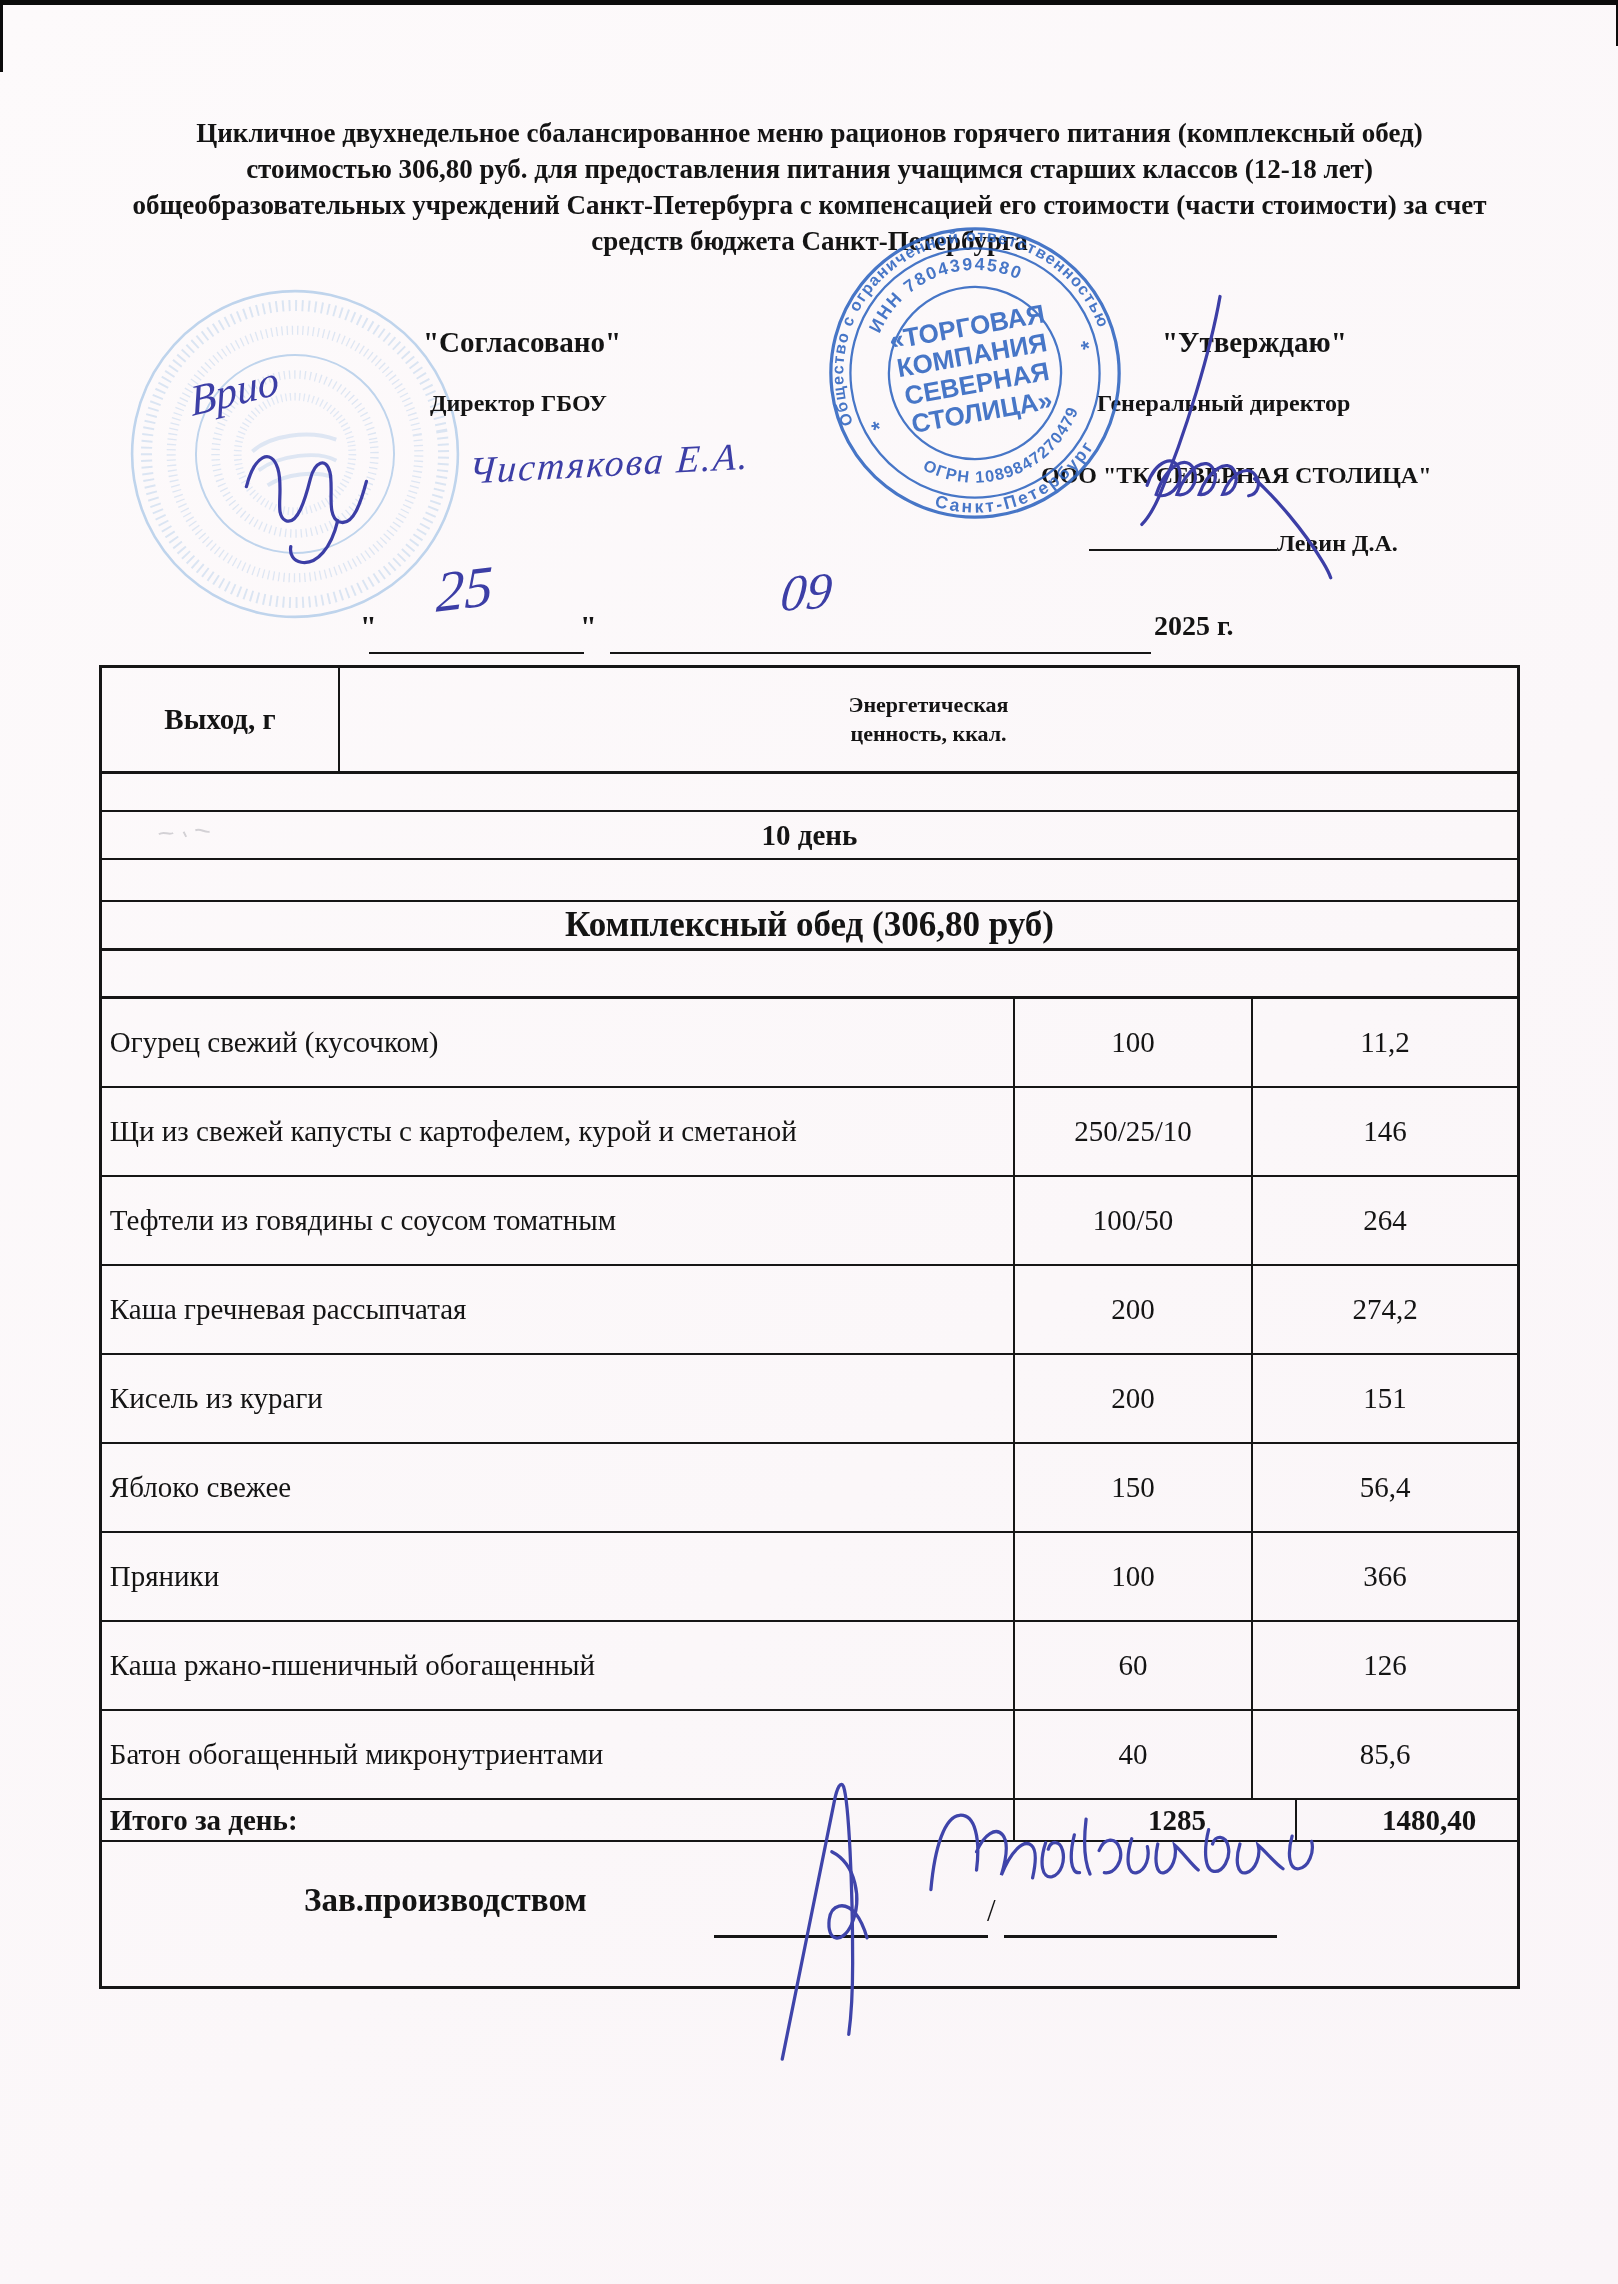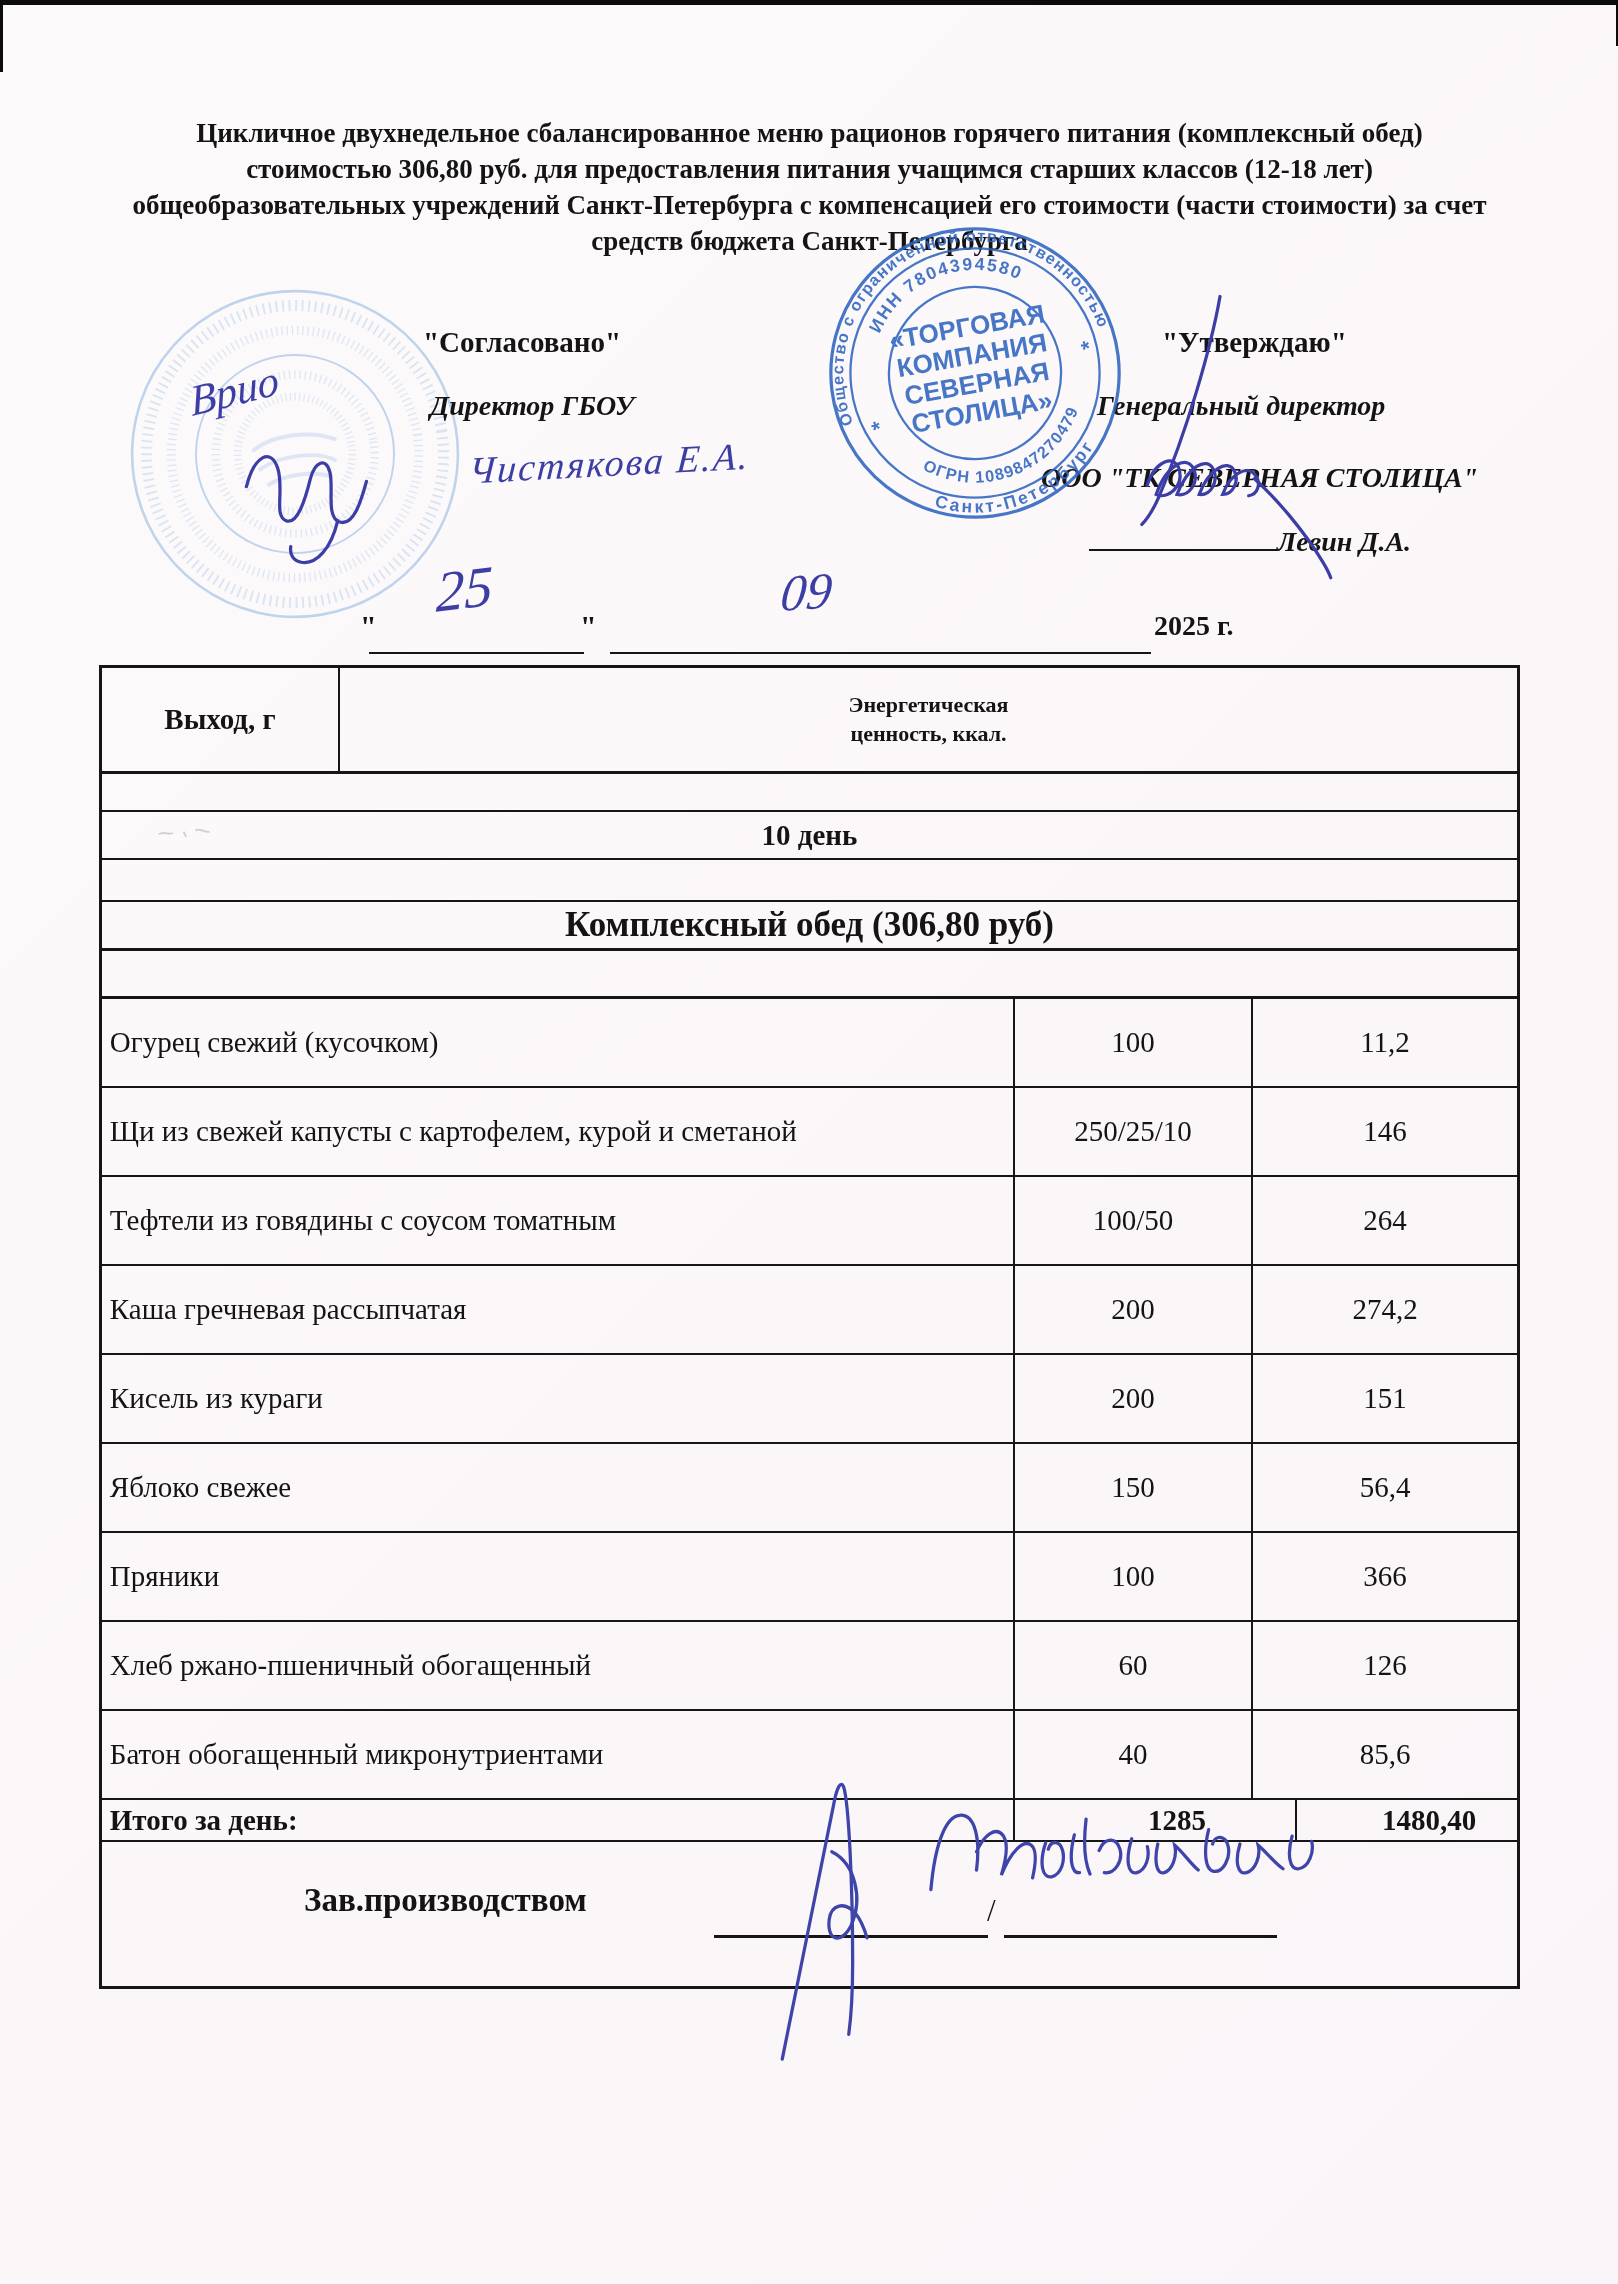--- a/index.html
+++ b/index.html
@@ -15,21 +15,21 @@
   .page{position:absolute;inset:0;background:linear-gradient(135deg,#fdfafb 0%,#fbf7f9 60%,#faf5f8 100%);}
   
   .scan-top{position:absolute;top:0;left:0;width:100%;height:4.6px;background:#0c0c0c;z-index:9;}
   .scan-left{position:absolute;top:0;left:0;width:3.3px;height:72px;background:#0c0c0c;z-index:9;}
   .scan-right{position:absolute;top:0;right:0;width:3.3px;height:46px;background:#0c0c0c;z-index:9;}
 
   .title{position:absolute;top:115px;left:0;right:0;text-align:center;z-index:2;
          font-weight:bold;font-size:27px;line-height:36px;}
 
   .blk{position:absolute;z-index:4;font-weight:bold;white-space:nowrap;}
-  .f44{font-size:29px;} .f43{font-size:28px;font-style:italic;}
+  .f44{font-size:29px;} .f43{font-size:24px;}
 
   .hand{position:absolute;z-index:6;color:var(--ink);font-style:italic;white-space:nowrap;
         font-family:"Liberation Serif", serif;}
 
   .uline{display:inline-block;border-bottom:2.6px solid var(--line);}
 
   
   .dl-q{position:absolute;z-index:4;font-weight:bold;font-size:30px;}
   .dl-u{position:absolute;z-index:3;border-bottom:2.6px solid var(--line);height:31px;}
   .dl-year{position:absolute;z-index:4;font-weight:bold;font-size:28px;}
@@ -222,21 +222,21 @@
       <div class="cell c3">56,4</div>
     </div>
 
     <div class="trow r-item">
       <div class="cell c1">Пряники</div>
       <div class="cell c2">100</div>
       <div class="cell c3">366</div>
     </div>
 
     <div class="trow r-item">
-      <div class="cell c1">Хлеб ржано-пшеничный обогащенный</div>
+      <div class="cell c1">Каша ржано-пшеничный обогащенный</div>
       <div class="cell c2">60</div>
       <div class="cell c3">126</div>
     </div>
 
     <div class="trow r-item">
       <div class="cell c1">Батон обогащенный микронутриентами</div>
       <div class="cell c2">40</div>
       <div class="cell c3">85,6</div>
     </div>
   </div>

